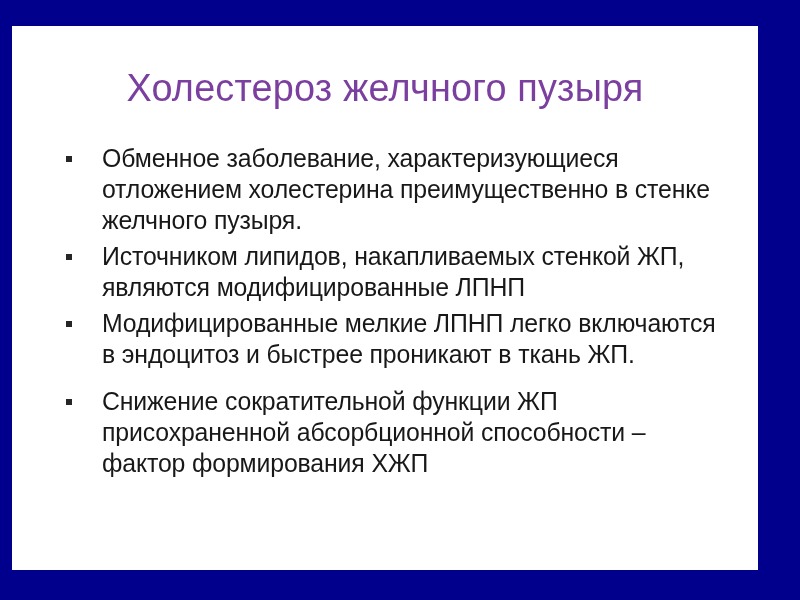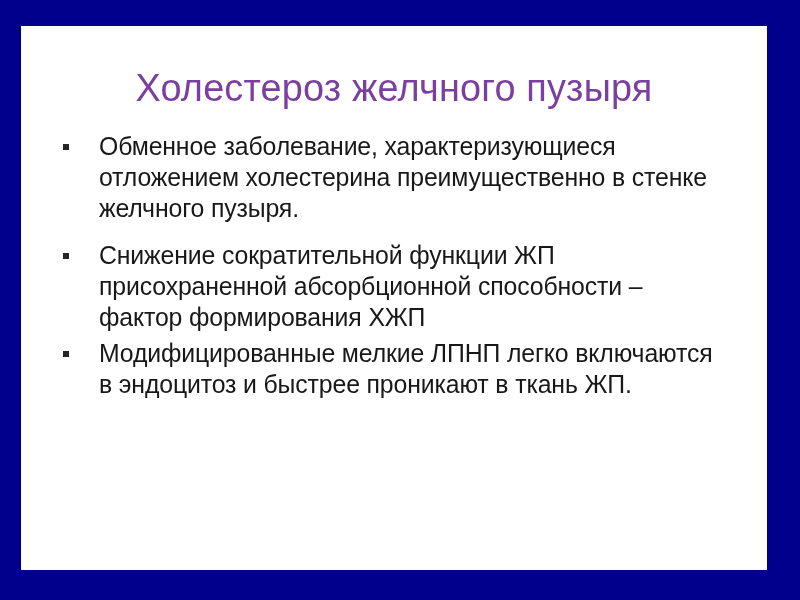--- a/index.html
+++ b/index.html
@@ -18,21 +18,21 @@
     position: relative;
     width: 800px;
     height: 600px;
     box-sizing: border-box;
     background: #00008c;
   }
 
   
   #canvas {
     position: absolute;
-    left: 21px;
+    left: 12px;
     top: 26px;
     width: 746px;
     height: 544px;
     background: #ffffff;
     overflow: hidden;
   }
 
   #slide-title {
     position: absolute;
     left: 0;
@@ -47,21 +47,21 @@
     white-space: nowrap;
     transform: scaleX(0.97);
     transform-origin: 50% 50%;
   }
 
   #bullet-list {
     position: absolute;
     left: 38px;
     top: 101px;
     width: 690px;
-    margin: 4px;
+    margin: 16px;
     padding: 0;
     list-style: none;
   }
 
   .bullet-item {
     position: relative;
     display: block;
     padding-left: 36px;
     margin: 0 0 5px 0;
     color: #181818;
@@ -103,26 +103,30 @@
     <div id="slide-title">Холестероз желчного пузыря</div>
 
     <ul id="bullet-list">
 
       <li class="bullet-item">
         <span class="bullet-marker"></span>
         <span class="bullet-text">Обменное заболевание, характеризующиеся отложением холестерина преимущественно в стенке желчного пузыря.</span>
       </li>
 
 
-
-      <li class="bullet-item spaced-before">
+      <li class="bullet-item">
         <span class="bullet-marker"></span>
-        <span class="bullet-text">Снижение сократительной функции ЖП присохраненной абсорбционной способности – фактор формирования ХЖП</span>
+        <span class="bullet-text">Источником липидов, накапливаемых стенкой ЖП, являются модифицированные ЛПНП</span>
       </li>
 
       <li class="bullet-item">
         <span class="bullet-marker"></span>
         <span class="bullet-text">Модифицированные  мелкие ЛПНП легко включаются в эндоцитоз и быстрее проникают в ткань ЖП.</span>
       </li>
 
+      <li class="bullet-item spaced-before">
+        <span class="bullet-marker"></span>
+        <span class="bullet-text">Снижение сократительной функции ЖП присохраненной абсорбционной способности – фактор формирования ХЖП</span>
+      </li>
+
     </ul>
   </div>
 </div>
 
 </body></html>

